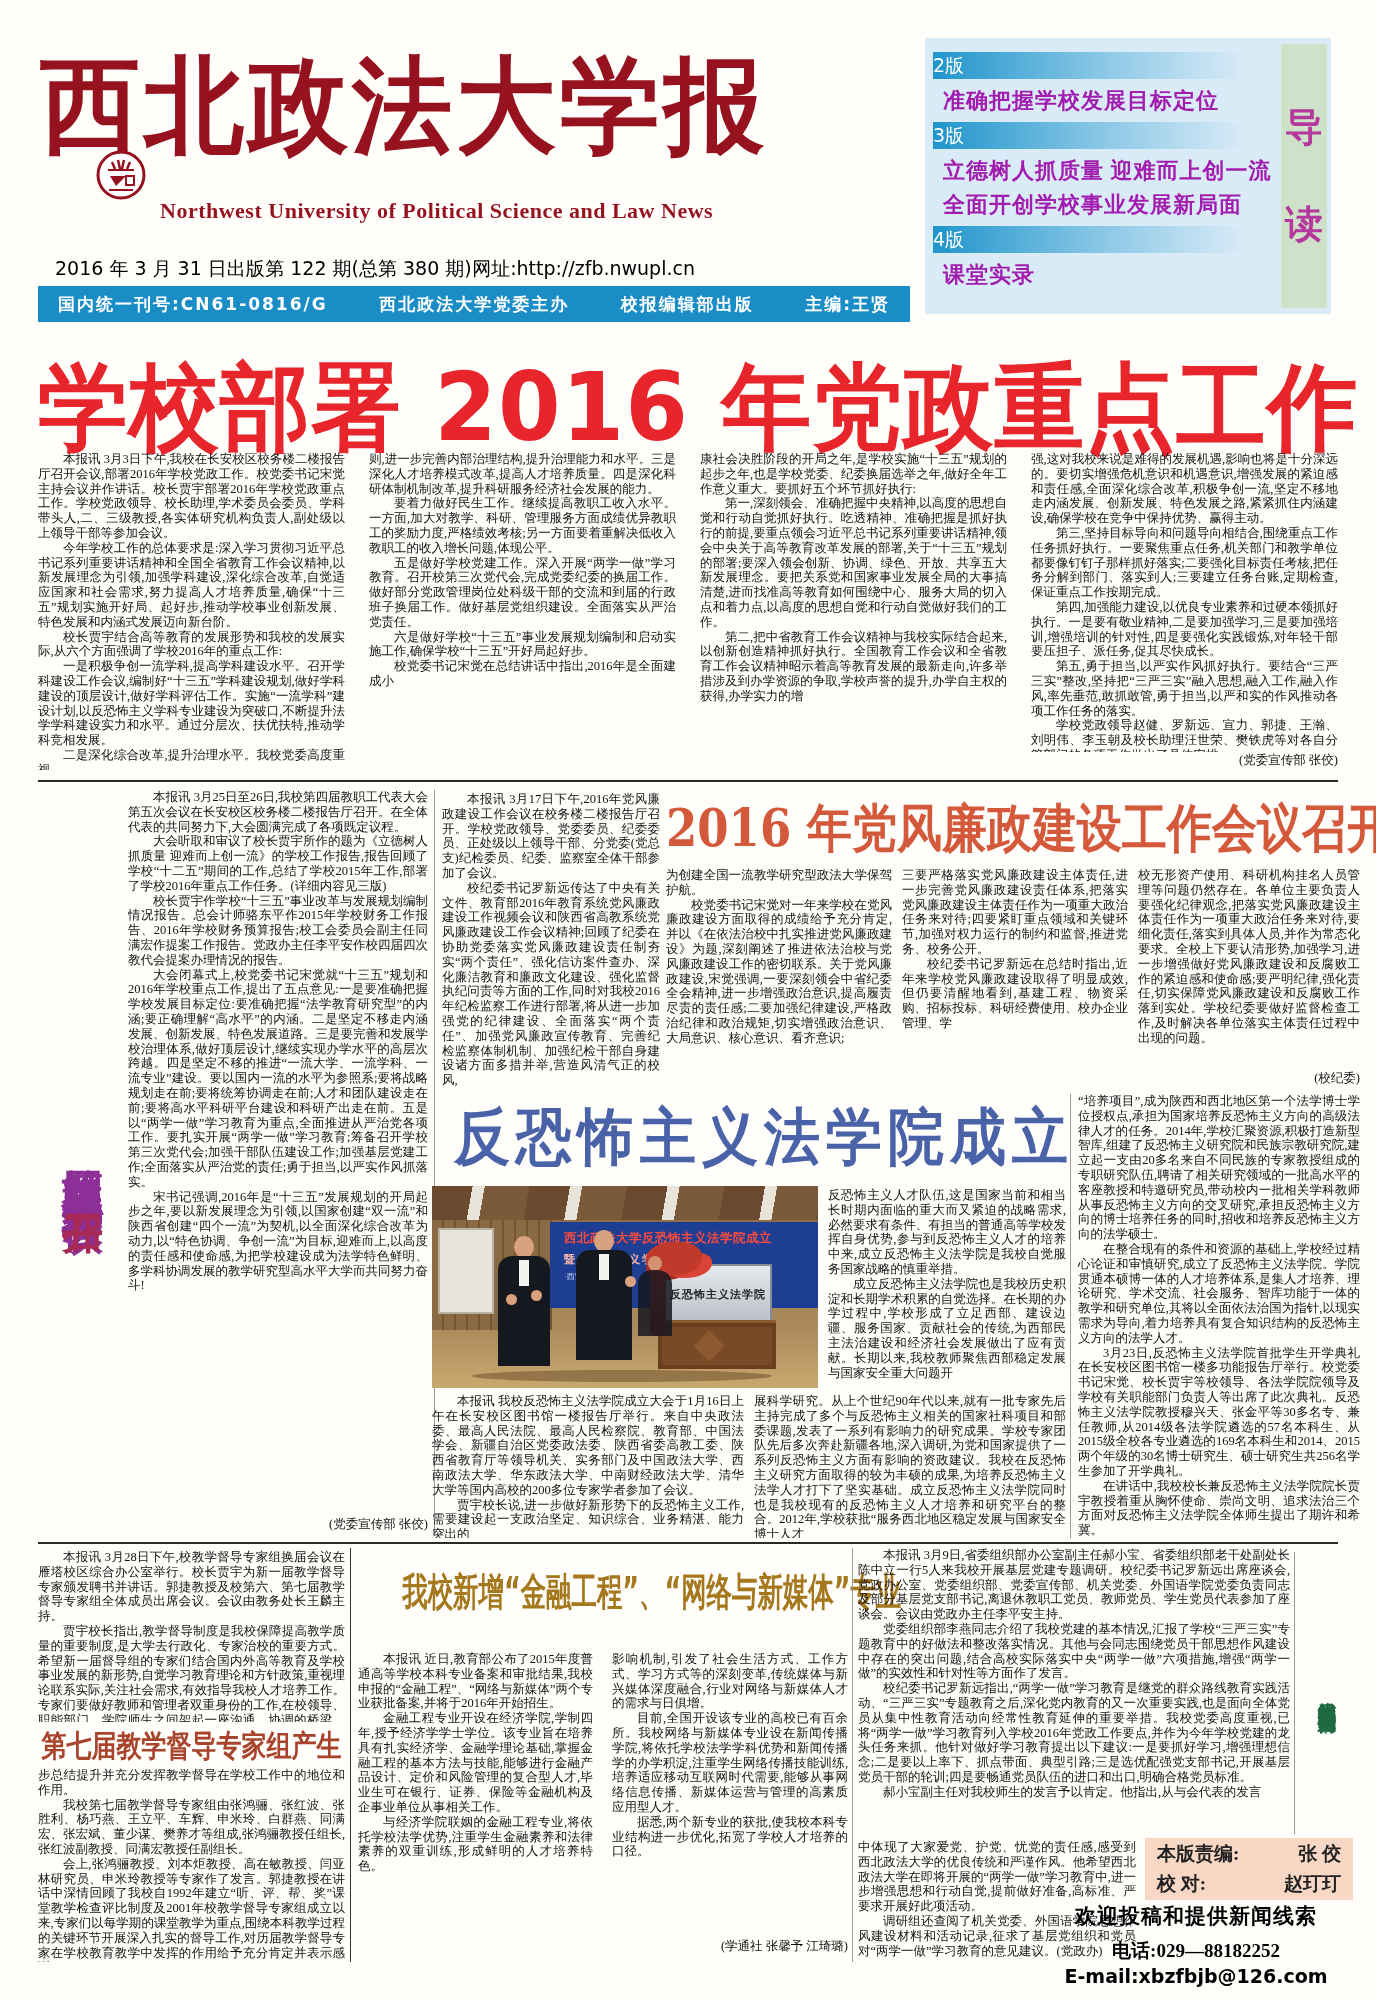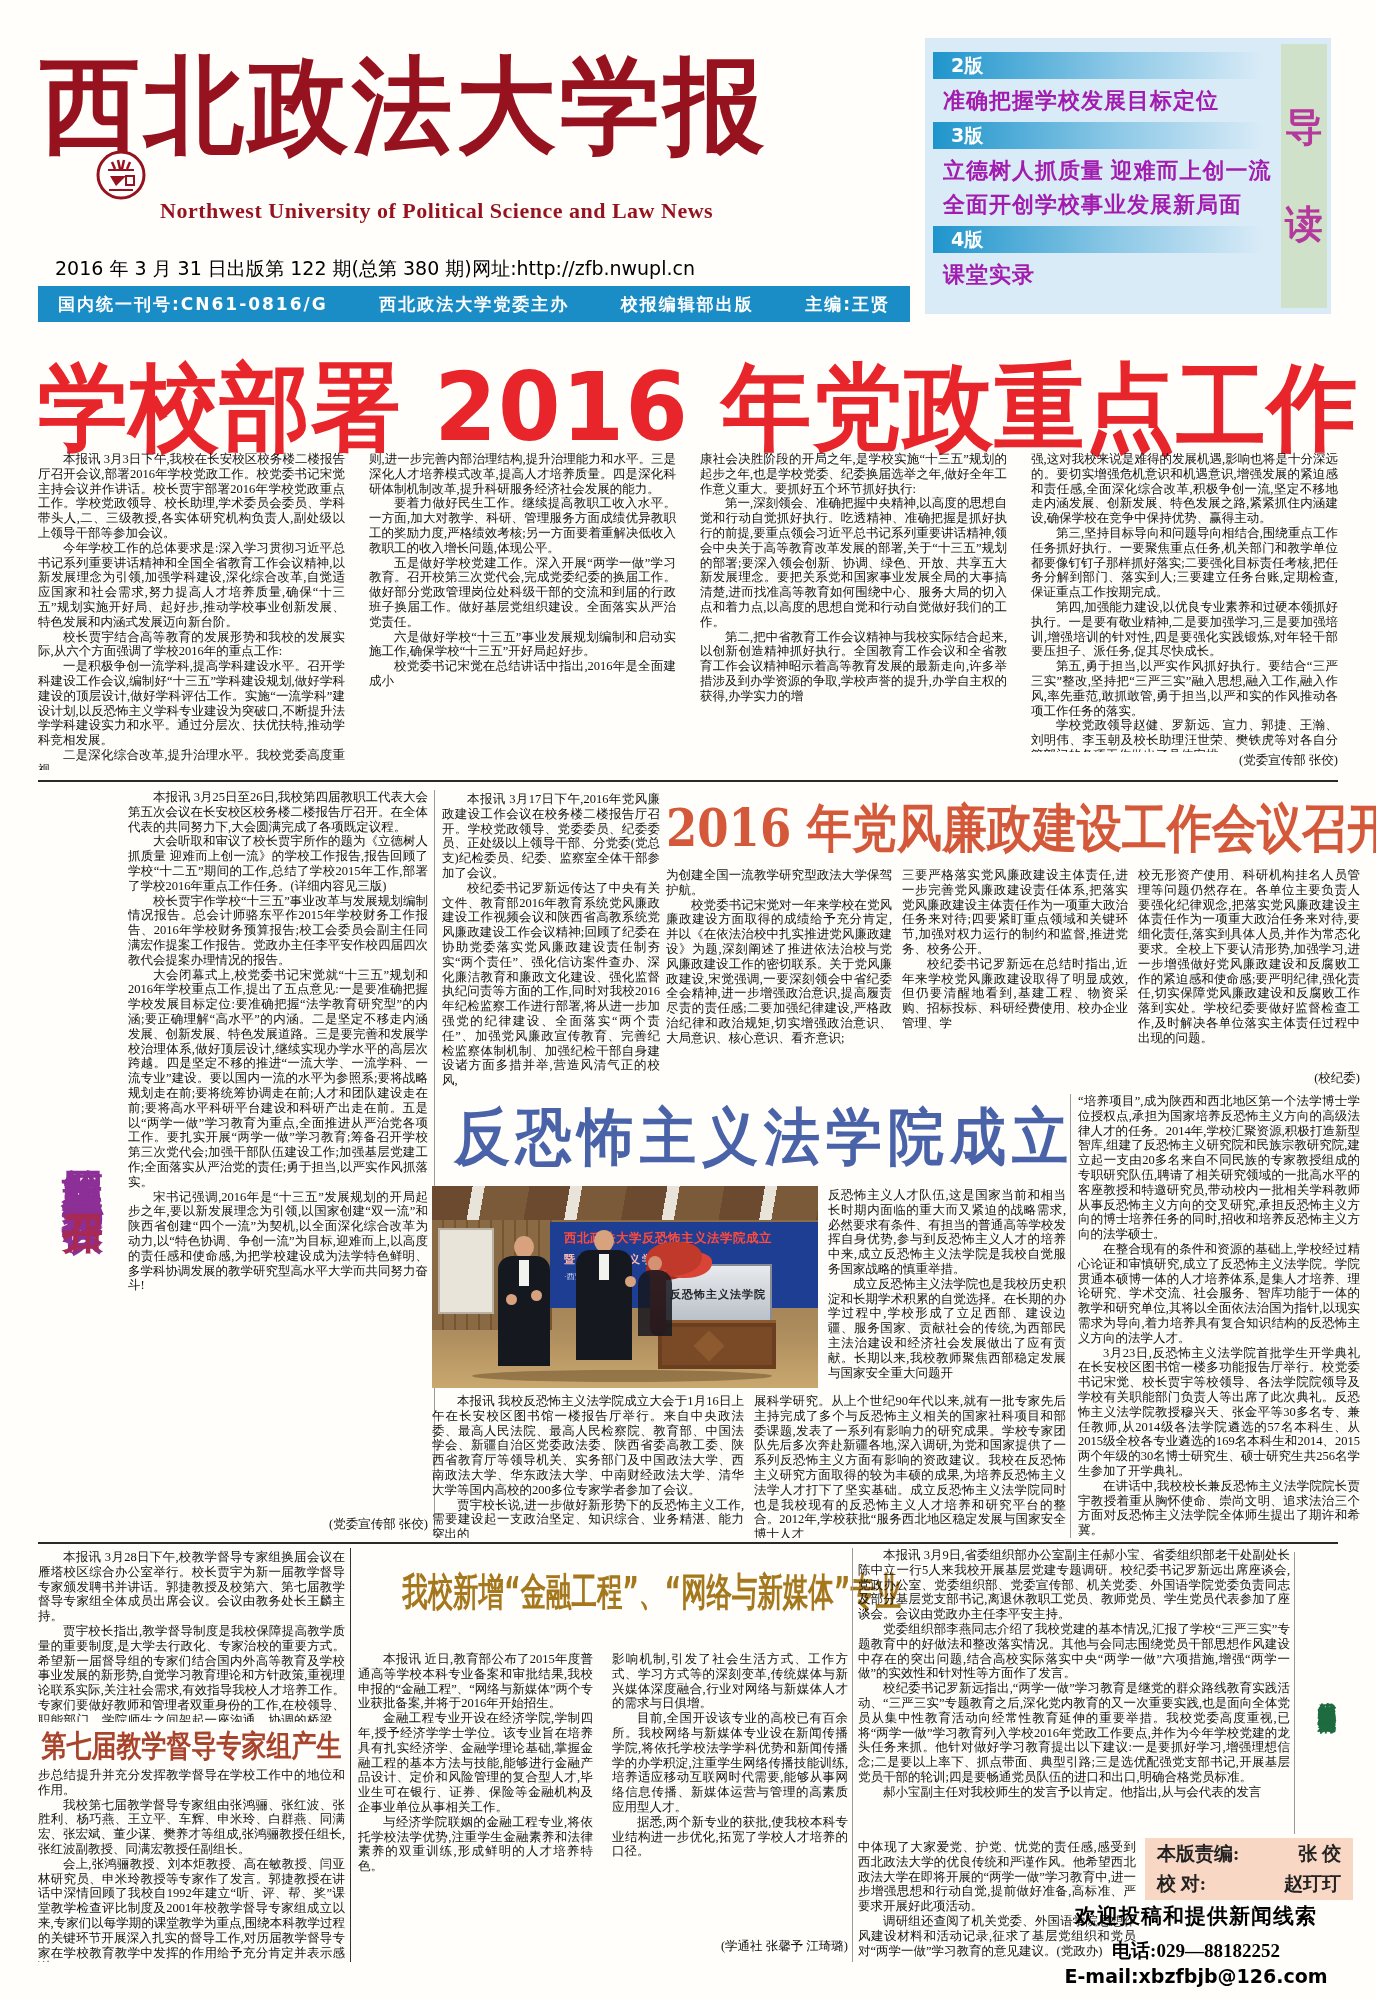--- a/index.html
+++ b/index.html
@@ -13,21 +13,21 @@
   .english-title{position:absolute;left:160px;top:198px;width:620px;font-size:22px;font-weight:bold;
         color:#96121e;letter-spacing:.5px;white-space:nowrap;}
   .dateline{position:absolute;left:55px;top:256px;width:640px;display:flex;justify-content:space-between;
         font-family:"DejaVu Sans","Liberation Sans",sans-serif;font-size:19px;color:#000;}
   .info-bar{position:absolute;left:38px;top:286px;width:872px;height:36px;background:#1b8dc6;
         display:flex;align-items:center;justify-content:space-between;padding:0 20px;box-sizing:border-box;
         font-family:"DejaVu Sans","Liberation Sans",sans-serif;font-size:17px;font-weight:bold;color:#fff;letter-spacing:2px;}
   .guide-box{position:absolute;left:925px;top:38px;width:406px;height:276px;background:#d9ebf7;}
   .guide-bar{position:absolute;left:8px;width:312px;height:27px;
         background:linear-gradient(to right,#1f95cc 0%,#8cc8e6 55%,#d9ebf7 100%);
-        color:#fff;font-family:"DejaVu Sans",sans-serif;font-weight:bold;font-size:19px;line-height:27px;padding-left:18px;}
+        color:#fff;font-family:"DejaVu Sans",sans-serif;font-weight:normal;font-size:19px;line-height:27px;padding-left:0;}
   .guide-item{position:absolute;left:18px;width:330px;font-size:22px;font-weight:bold;color:#a21caf;
         letter-spacing:1px;white-space:nowrap;}
   .guide-strip{position:absolute;right:4px;top:6px;bottom:6px;width:46px;background:#cfe2c9;
         display:flex;flex-direction:column;align-items:center;justify-content:center;gap:46px;}
   .guide-strip span{font-size:38px;font-weight:900;color:#b5389d;font-family:"DejaVu Sans",sans-serif;}
   
   .bodytext{font-size:12.5px;line-height:14.8px;text-align:justify;overflow:hidden;}
   .bodytext p{margin:0;text-indent:2em;}
   .noindent-first p:first-child{text-indent:0;}
   .credit{text-align:right;font-size:12.5px;line-height:16px;}

